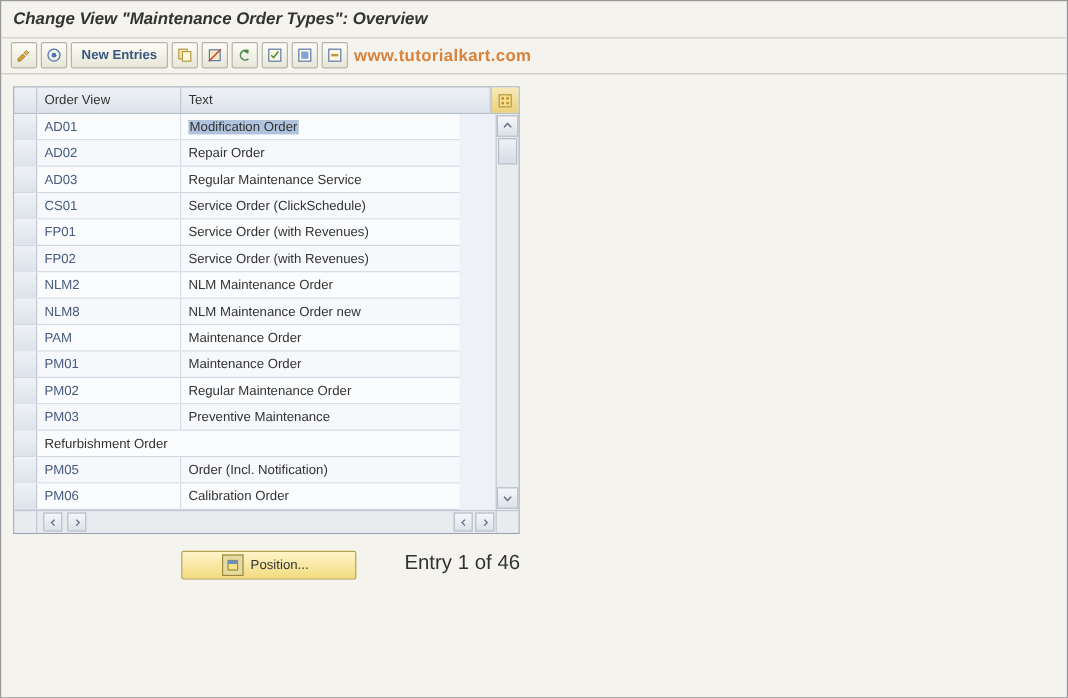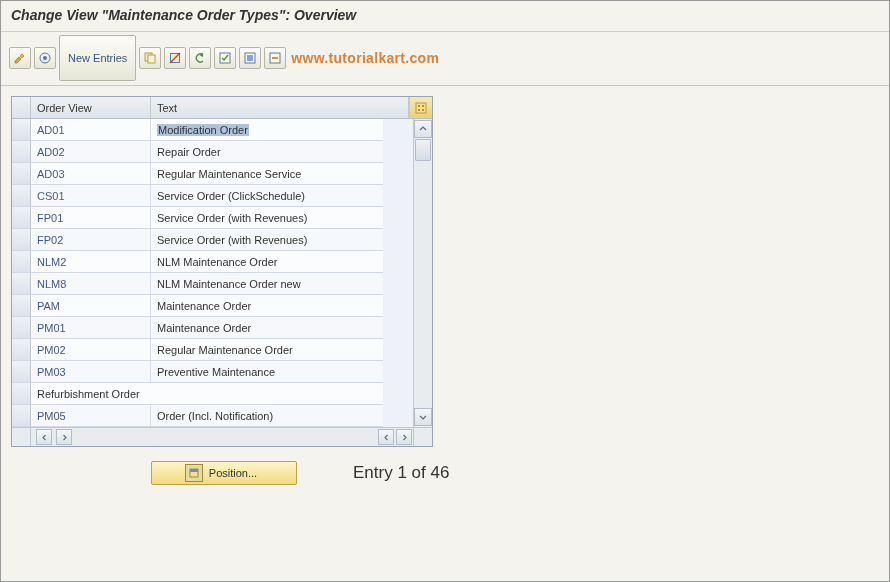--- a/index.html
+++ b/index.html
@@ -5,21 +5,21 @@
   html,body{margin:0;padding:0;font-family:Arial,Helvetica,sans-serif;font-size:11px;background:#f2f2f2;color:#333;}
   .app-window{width:890px;height:582px;background:#f4f3ee;border:1px solid #999;box-sizing:border-box;overflow:hidden;position:relative;}
   
   .title-bar{padding:6px 10px 4px 10px;}
   .title-text{font-size:14px;font-style:italic;font-weight:bold;color:#333;}
   .title-rule{height:1px;background:#cfcfc4;margin:4px 0 2px 0;}
   
   .toolbar{display:flex;align-items:center;gap:3px;padding:1px 8px 4px 8px;border-bottom:1px solid #c9c9bf;}
   .tb-btn{display:inline-flex;align-items:center;justify-content:center;height:20px;min-width:20px;border:1px solid #b5b5a5;background:linear-gradient(#fdfdf7,#e6e6d8);border-radius:2px;cursor:pointer;font-size:10px;}
   .tb-btn svg{display:block;}
-  .tb-text-btn{display:inline-flex;align-items:center;height:20px;padding:12px 8px;border:1px solid #b5b5a5;background:linear-gradient(#fdfdf7,#e6e6d8);border-radius:2px;cursor:pointer;font-size:11px;color:#3a567f;font-weight:normal;}
+  .tb-text-btn{display:inline-flex;align-items:center;height:20px;padding:0 8px;border:1px solid #b5b5a5;background:linear-gradient(#fdfdf7,#e6e6d8);border-radius:2px;cursor:pointer;font-size:11px;color:#3a567f;font-weight:bold;}
   .watermark{font-size:14px;font-weight:bold;color:#d9823b;margin-left:2px;letter-spacing:0.3px;}
   
   .pane{padding:10px;}
   .table-frame{width:420px;border:1px solid #9aa3b3;background:#eef2f8;box-shadow:inset 0 0 0 1px #d6dde8;position:relative;}
   .table-head{display:flex;align-items:stretch;background:linear-gradient(#eef2f6,#dde3ea);border-bottom:1px solid #b8c0cc;height:21px;}
   .th{display:flex;align-items:center;padding:0 6px;font-size:11px;color:#333;border-right:1px solid #c2c9d3;box-sizing:border-box;}
   .th-sel{width:18px;border-right:1px solid #c2c9d3;}
   .th-order{width:120px;}
   .th-text{flex:1;}
   .th-conf{width:22px;display:flex;align-items:center;justify-content:center;border-left:1px solid #c2c9d3;cursor:pointer;background:linear-gradient(#f7e9b8,#e9d27a);}
@@ -32,21 +32,21 @@
   .vscroll{width:18px;background:#e9ecef;border-left:1px solid #c2c9d3;display:flex;flex-direction:column;align-items:center;justify-content:space-between;}
   .body-wrap{display:flex;gap:30px;}
   .rows-wrap{flex:1;}
   .sb-btn{width:16px;height:16px;border:1px solid #b5bdc8;background:linear-gradient(#f4f6f9,#dde2e9);display:flex;align-items:center;justify-content:center;cursor:pointer;margin:1px;}
   .sb-track{flex:1;width:16px;margin:0 1px;position:relative;}
   .sb-thumb{position:absolute;left:0;right:0;top:0;height:20px;background:linear-gradient(#eef1f5,#d7dde5);border:1px solid #b5bdc8;border-radius:1px;}
   .hscroll{display:flex;align-items:center;height:18px;background:#e9ecef;border-top:1px solid #c2c9d3;}
   .hscroll .spacer{flex:1;}
   .hscroll .sb-btn-h{width:14px;height:14px;border:1px solid #b5bdc8;background:linear-gradient(#f4f6f9,#dde2e9);display:flex;align-items:center;justify-content:center;cursor:pointer;margin:1px;}
   
-  .footer{display:flex;align-items:center;gap:56px;padding:14px 0 0 140px;}
+  .footer{display:flex;align-items:flex-start;gap:40px;padding:14px 0 0 140px;}
   .pos-btn{display:inline-flex;align-items:center;height:22px;border:1px solid #b8a24a;background:linear-gradient(#fff5c9,#f2db7f);border-radius:2px;cursor:pointer;padding:0 10px 0 4px;gap:6px;font-size:11px;color:#333;min-width:130px;justify-content:center;position:relative;}
   .pos-btn .pos-ico{width:16px;height:16px;background:#e7dca0;border:1px solid #9c8b3f;display:flex;align-items:center;justify-content:center;}
   .entry-info{font-size:17px;color:#333;}
 </style>
 </head>
 <body>
 
 <div class="app-window">
 
   <div class="title-bar">
@@ -217,20 +217,27 @@
                 <span>Refurbishment Order</span>
               </div>
             </div>
             <div class="row">
               <div class="cell-sel"></div>
               <div class="cell-order">PM05</div>
               <div class="cell-text">
                 <span>Order (Incl. Notification)</span>
               </div>
             </div>
+            <div class="row">
+              <div class="cell-sel"></div>
+              <div class="cell-order">PM06</div>
+              <div class="cell-text">
+                <span>Calibration Order</span>
+              </div>
+            </div>
           </div>
         <div class="vscroll">
           <div class="sb-btn">
             <svg width="8" height="8" viewBox="0 0 8 8">
                 <path d="M1 5 L4 2 L7 5" fill="none" stroke="#5a6b80" stroke-width="1.2"></path>
               </svg>
           </div>
           <div class="sb-track">
             <div class="sb-thumb"></div>
           </div>

